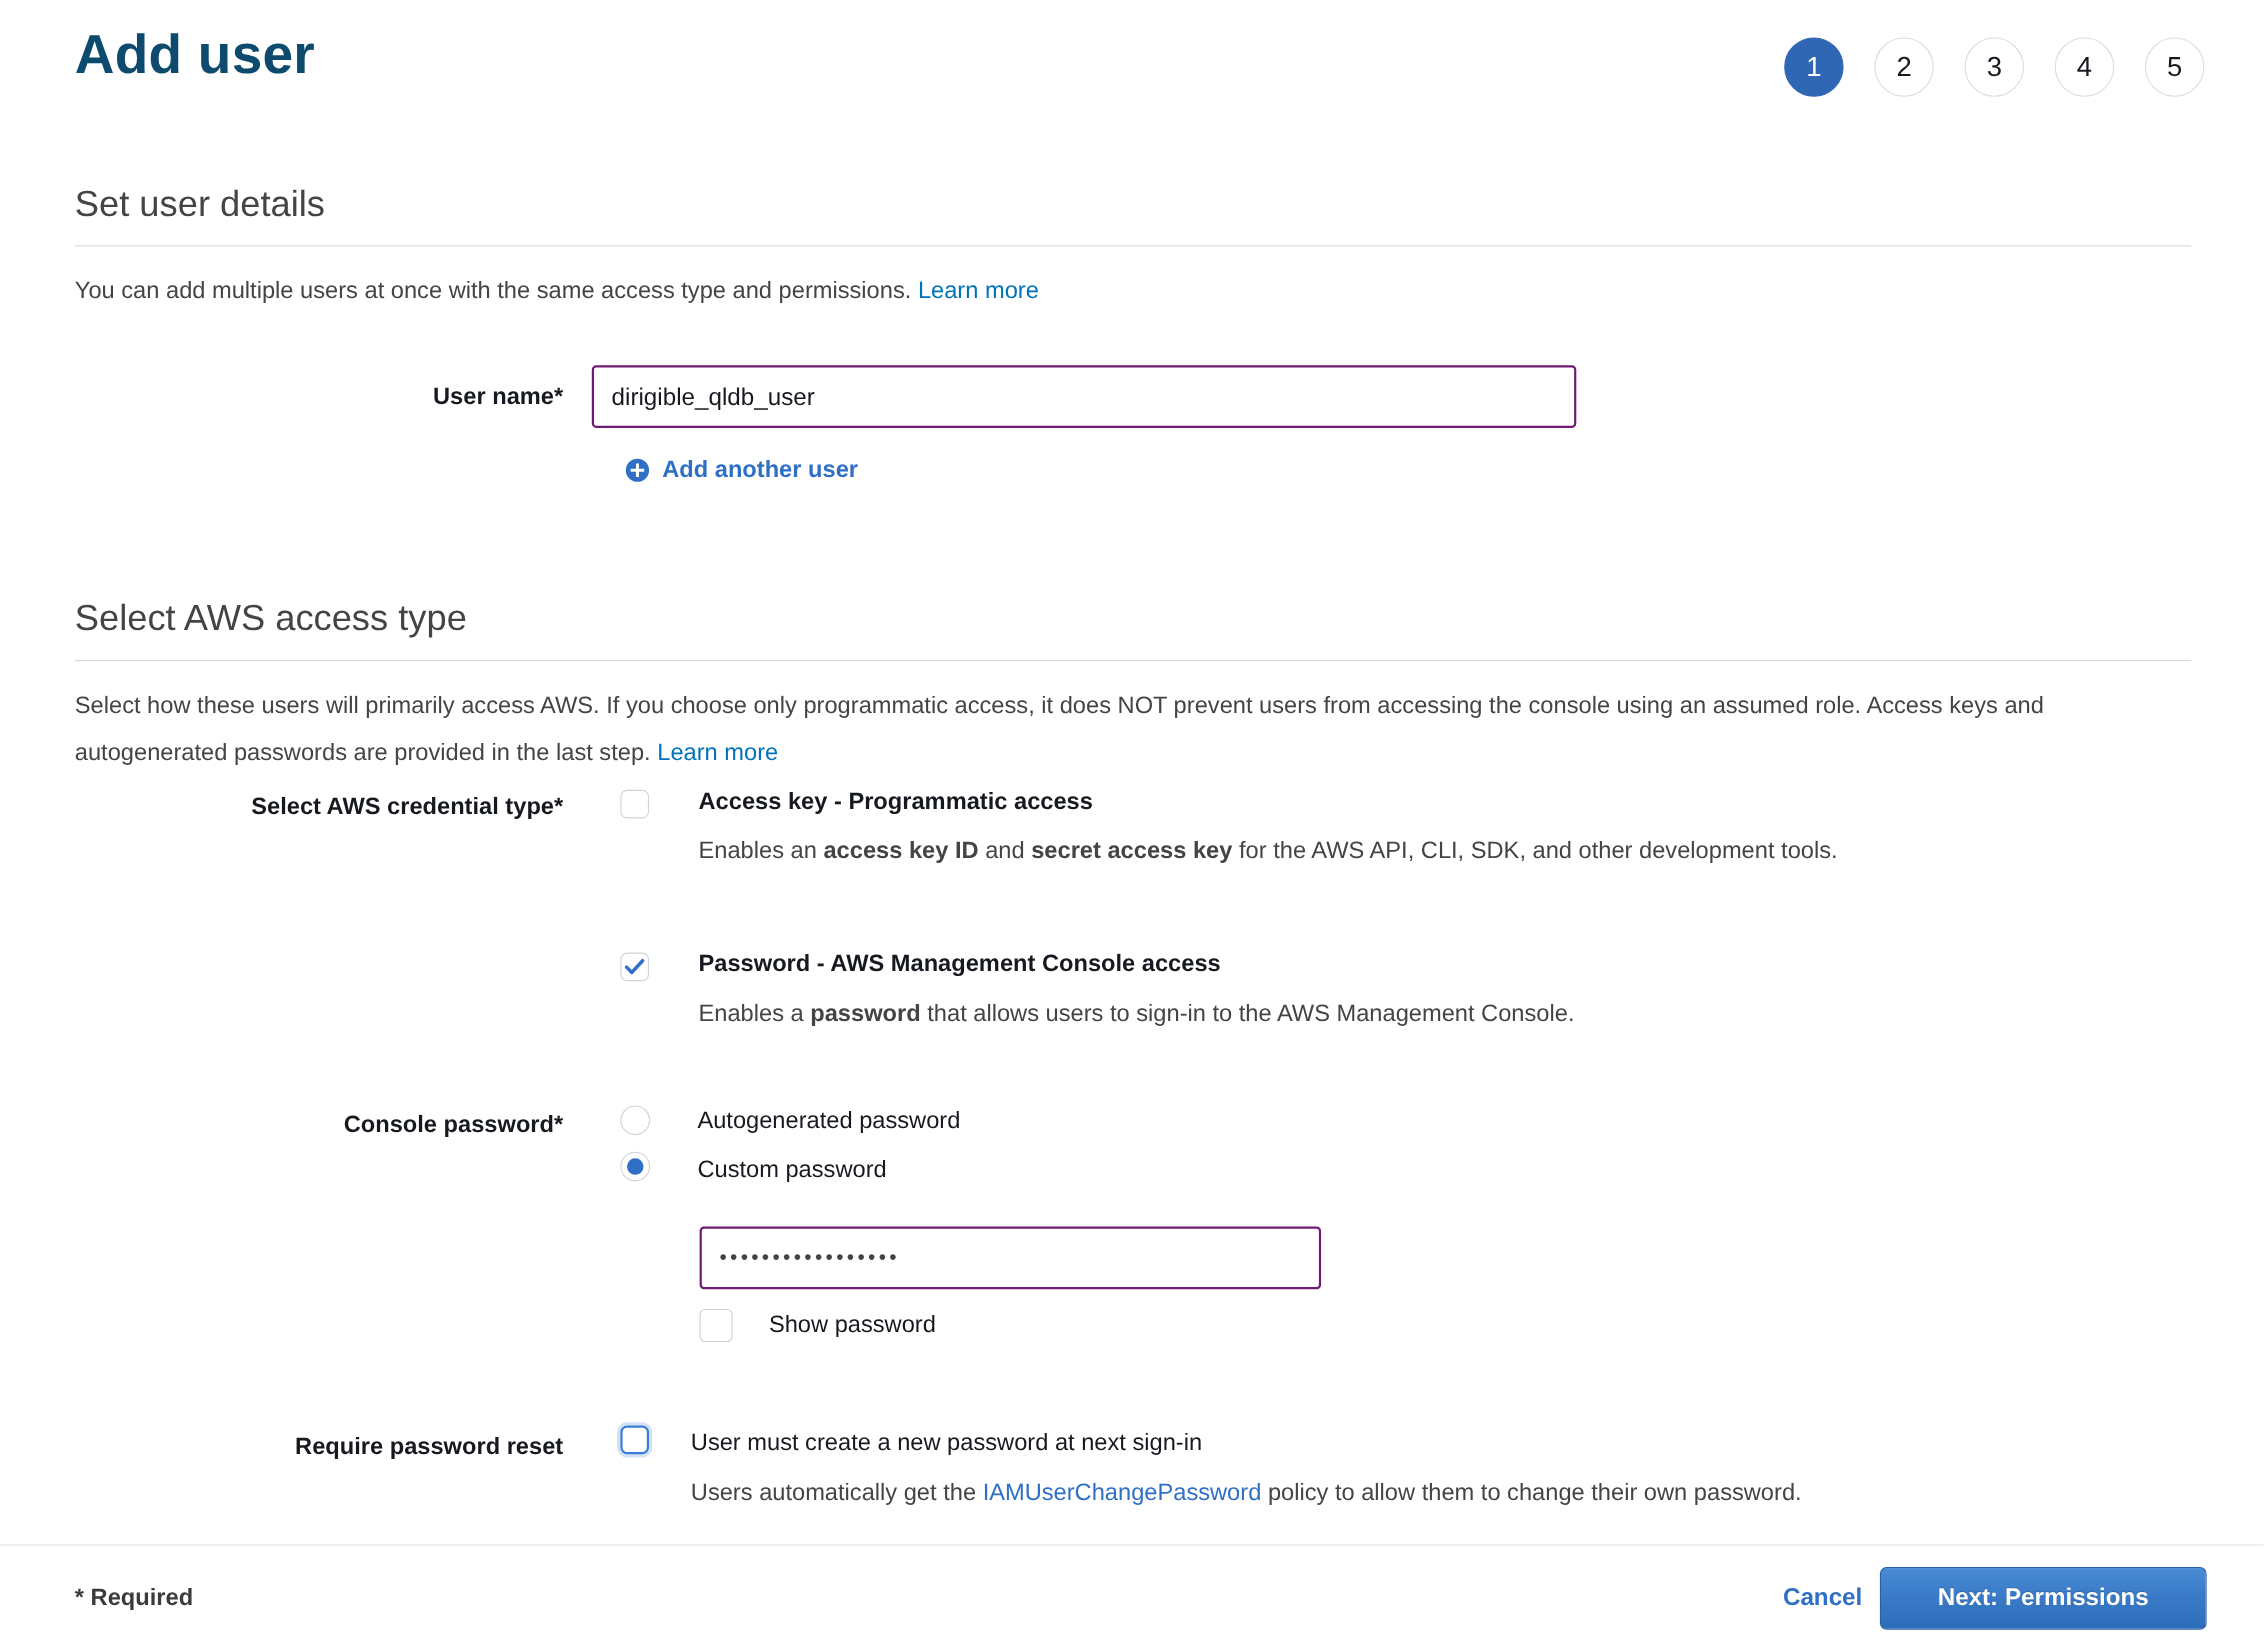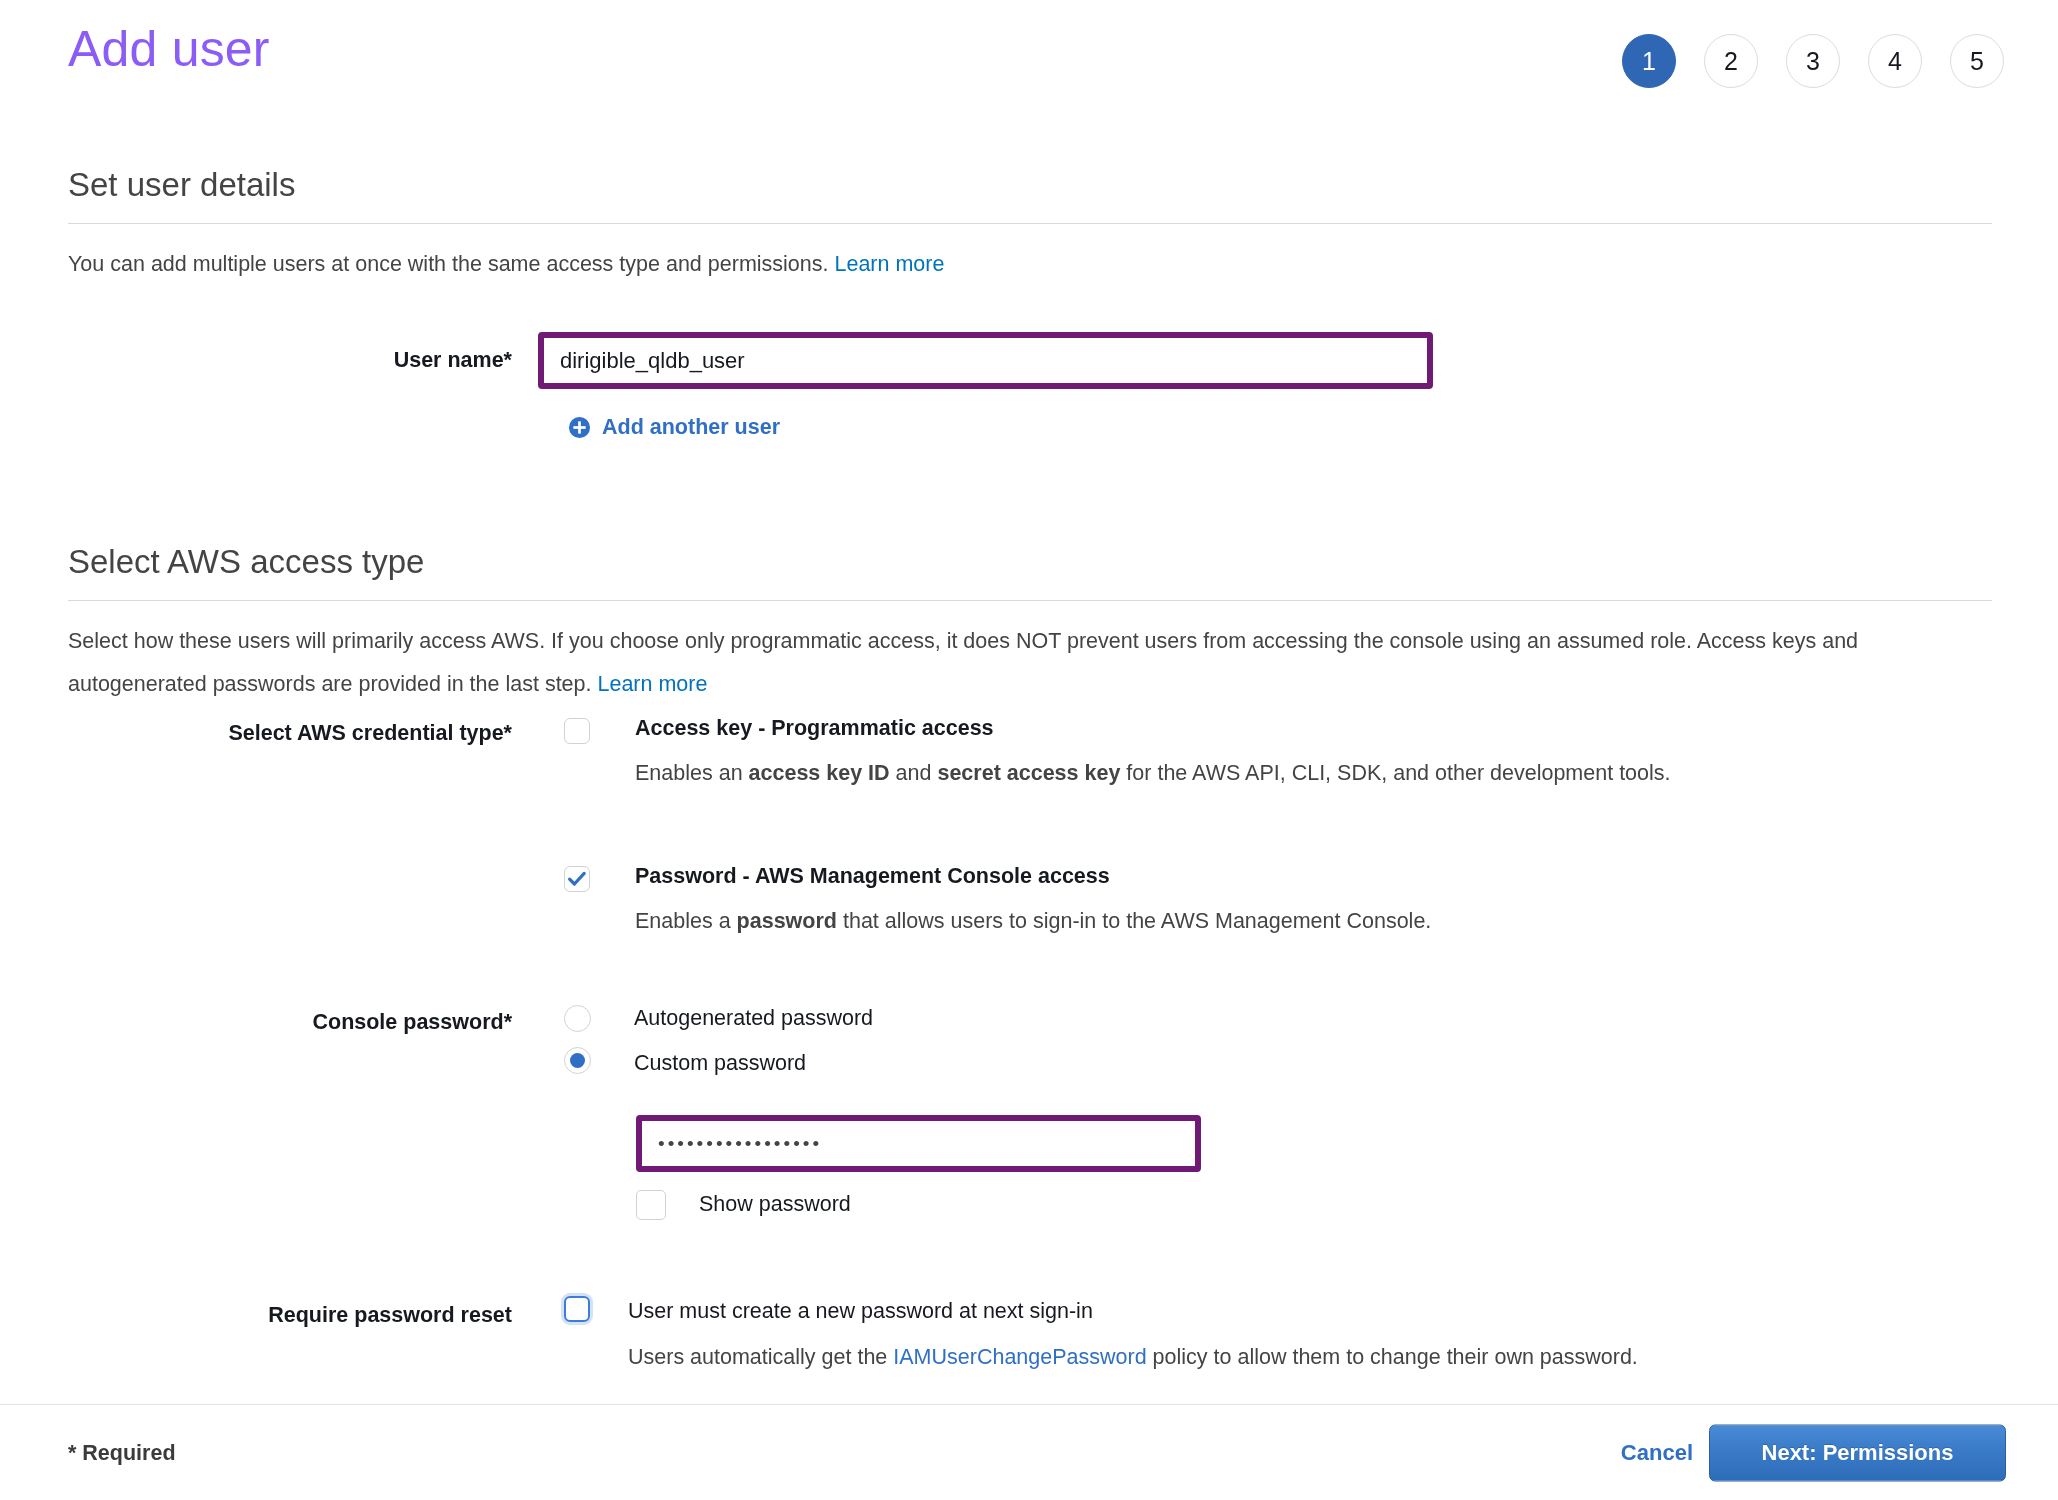--- a/index.html
+++ b/index.html
@@ -20,22 +20,22 @@
   
   .header {
     position: absolute;
     left: 0; top: 0; right: 0;
     height: 120px;
   }
   .page-title {
     position: absolute;
     left: 68px; top: 24px;
     font-size: 50px;
-    font-weight: 400;
-    color: #8b5cf6;
+    font-weight: 700;
+    color: #0c4a6e;
     letter-spacing: 0.2px;
     line-height: 1;
   }
   .steps {
     position: absolute;
     right: 54px; top: 34px;
     display: flex;
     gap: 28px;
   }
   .step {
@@ -85,21 +85,21 @@
   
   .row { position: absolute; display: flex; }
   .field-label {
     font-size: 21.5px;
     font-weight: bold;
     color: #16191f;
     text-align: right;
     line-height: 1;
   }
   .text-input {
-    border: 6px solid #701a75;
+    border: 2px solid #701a75;
     border-radius: 4px;
     background: #fff;
     font-size: 22px;
     color: #16191f;
     font-family: "Liberation Sans", sans-serif;
     padding: 0 16px;
     outline: none;
   }
   .pw-dots {
     letter-spacing: 3px;

